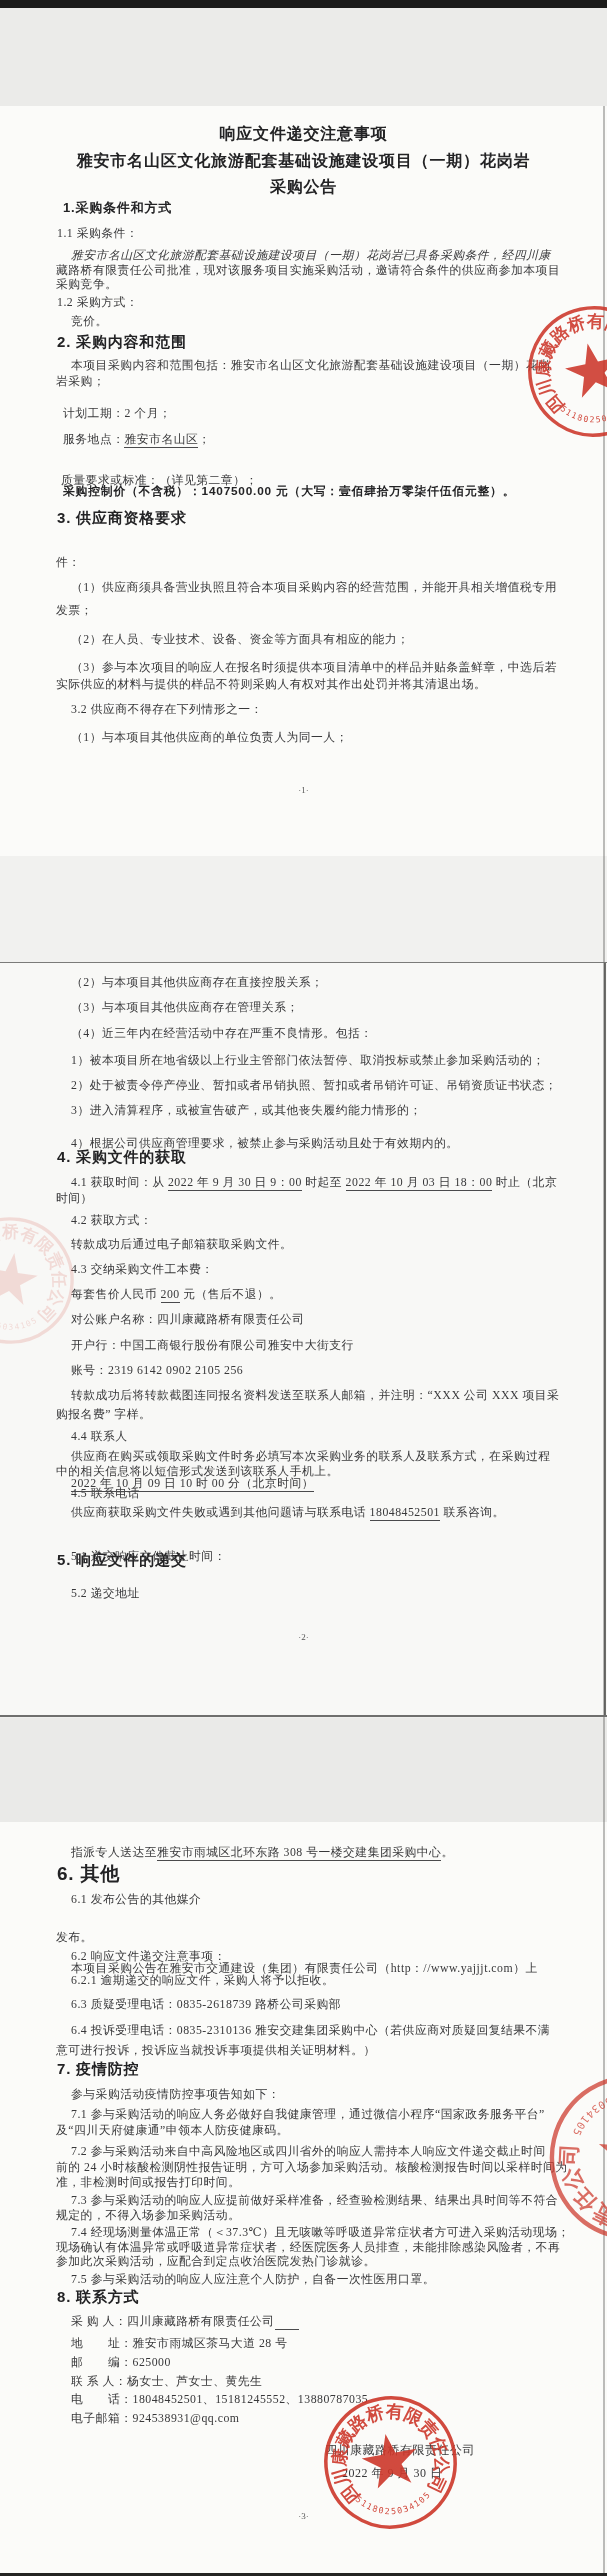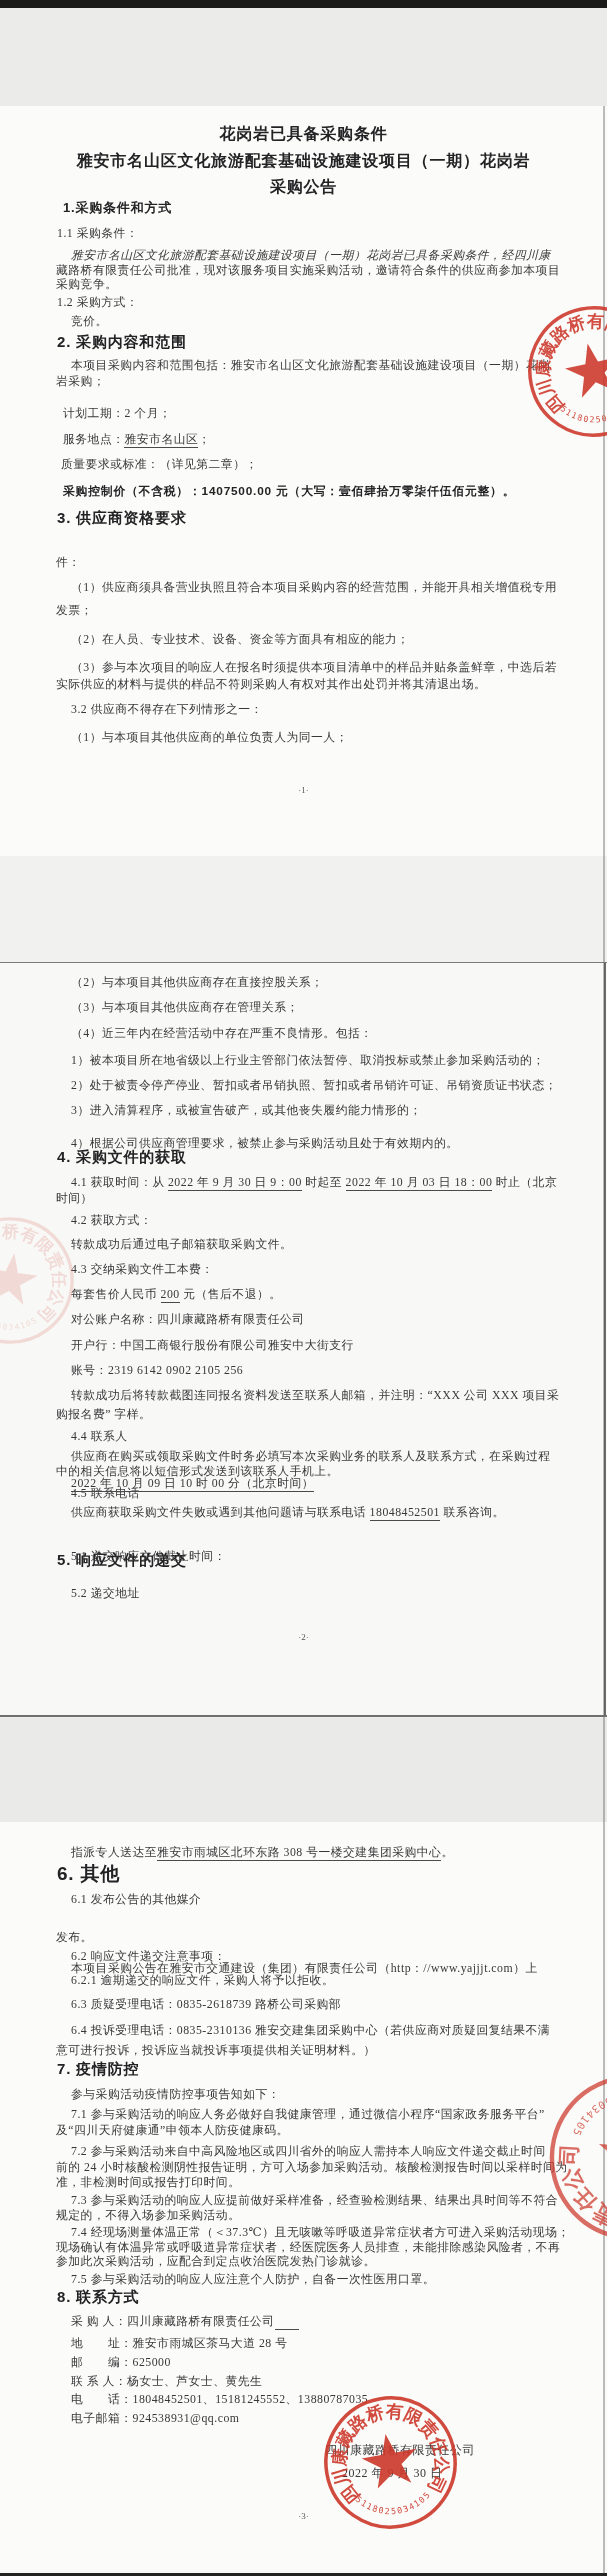--- a/index.html
+++ b/index.html
@@ -30,36 +30,36 @@
   <div class="band" style="top:106px;height:750px;background:#fbfbf9;"></div>
   <div class="band" style="top:856px;height:106px;background:#f1f1ef;"></div>
   <div class="band" style="top:962px;height:1.5px;background:#7b7b79;"></div>
   <div class="band" style="top:963px;height:752px;background:#f8f8f6;"></div>
   <div class="band" style="top:1715px;height:2.3px;background:#6f6f6d;"></div>
   <div class="band" style="top:1718px;height:104px;background:#eaeae8;"></div>
   <div class="band" style="top:1822px;height:751px;background:#fbfbf9;"></div>
   <div class="band" style="top:2573px;height:3px;background:#242423;"></div>
   <div class="edgeline" style="left:603px;top:106px;width:1.5px;height:2467px;opacity:.45;"></div>
   <div class="edgeline" style="left:604px;top:963px;width:2.3px;height:752px;background:#4b4b49;opacity:.8;"></div>
-<div class="line b c" style="top: 126px; font-size: 16px; left: 0px; width: 100%;"><span>花岗岩已具备采购条件</span></div>
+<div class="line b c" style="top: 126px; font-size: 16px; left: 0px; width: 100%;"><span>响应文件递交注意事项</span></div>
     <div class="line b c" style="top: 153px; font-size: 16px; left: 0px; width: 100%;"><span>雅安市名山区文化旅游配套基础设施建设项目（一期）花岗岩</span></div>
     <div class="line b c" style="top: 179px; font-size: 16px; left: 0px; width: 100%;"><span>采购公告</span></div>
     <div class="line b" style="top: 200px; font-size: 13px; left: 63px;"><span>1.采购条件和方式</span></div>
     <div class="line" style="top: 225px; left: 57px;"><span>1.1 采购条件：</span></div>
     <div class="line" style="top: 247px; left: 71px; font-style: italic;"><span>雅安市名山区文化旅游配套基础设施建设项目（一期）花岗岩已具备采购条件，经四川康</span></div>
     <div class="line" style="top: 262px; left: 56px;"><span>藏路桥有限责任公司批准，现对该服务项目实施采购活动，邀请符合条件的供应商参加本项目</span></div>
     <div class="line" style="top: 276px; left: 56px;"><span>采购竞争。</span></div>
     <div class="line" style="top: 294px; left: 57px;"><span>1.2 采购方式：</span></div>
     <div class="line" style="top: 313px; left: 71px;"><span>竞价。</span></div>
     <div class="line b" style="top: 334px; font-size: 15px; left: 57px;"><span>2. 采购内容和范围</span></div>
     <div class="line" style="top: 357px; left: 71px;"><span>本项目采购内容和范围包括：雅安市名山区文化旅游配套基础设施建设项目（一期）花岗</span></div>
     <div class="line" style="top: 373px; left: 56px;"><span>岩采购；</span></div>
     <div class="line" style="top: 405px; left: 63px;"><span>计划工期：2 个月；</span></div>
     <div class="line" style="top: 431px; left: 63px;"><span>服务地点：</span><span class="u">雅安市名山区</span><span>；</span></div>
-    <div class="line" style="top: 456px; left: 61px; text-align: center;"><span>质量要求或标准：（详见第二章）；</span></div>
+    <div class="line" style="top: 472px; left: 61px; text-align: center;"><span>质量要求或标准：（详见第二章）；</span></div>
     <div class="line b" style="top: 483px; font-size: 11.8px; left: 63px;"><span>采购控制价（不含税）：1407500.00 元（大写：壹佰肆拾万零柒仟伍佰元整）。</span></div>
     <div class="line b" style="top: 510px; font-size: 15px; left: 57px;"><span>3. 供应商资格要求</span></div>
     <div class="line" style="top: 554px; left: 56px;"><span>件：</span></div>
     <div class="line" style="top: 579px; left: 71px;"><span>（1）供应商须具备营业执照且符合本项目采购内容的经营范围，并能开具相关增值税专用</span></div>
     <div class="line" style="top: 602px; left: 56px;"><span>发票；</span></div>
     <div class="line" style="top: 631px; left: 71px;"><span>（2）在人员、专业技术、设备、资金等方面具有相应的能力；</span></div>
     <div class="line" style="top: 659px; left: 71px;"><span>（3）参与本次项目的响应人在报名时须提供本项目清单中的样品并贴条盖鲜章，中选后若</span></div>
     <div class="line" style="top: 676px; left: 56px;"><span>实际供应的材料与提供的样品不符则采购人有权对其作出处罚并将其清退出场。</span></div>
     <div class="line" style="top: 701px; left: 71px;"><span>3.2 供应商不得存在下列情形之一：</span></div>
     <div class="line" style="top: 729px; left: 71px;"><span>（1）与本项目其他供应商的单位负责人为同一人；</span></div>

